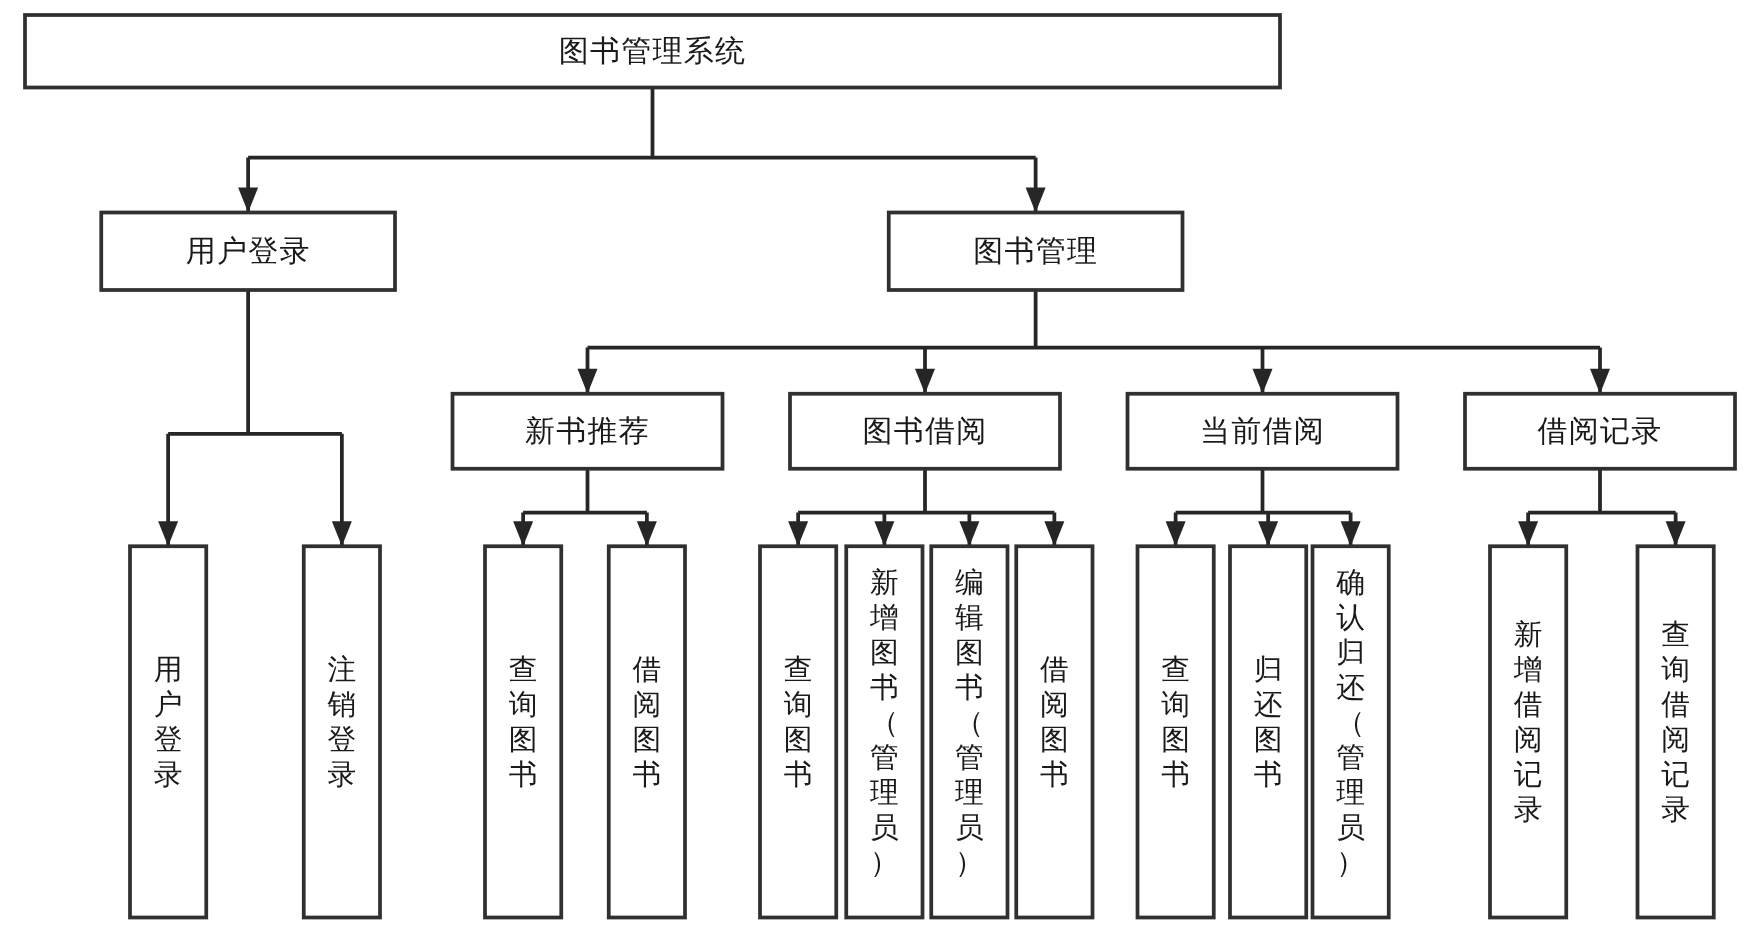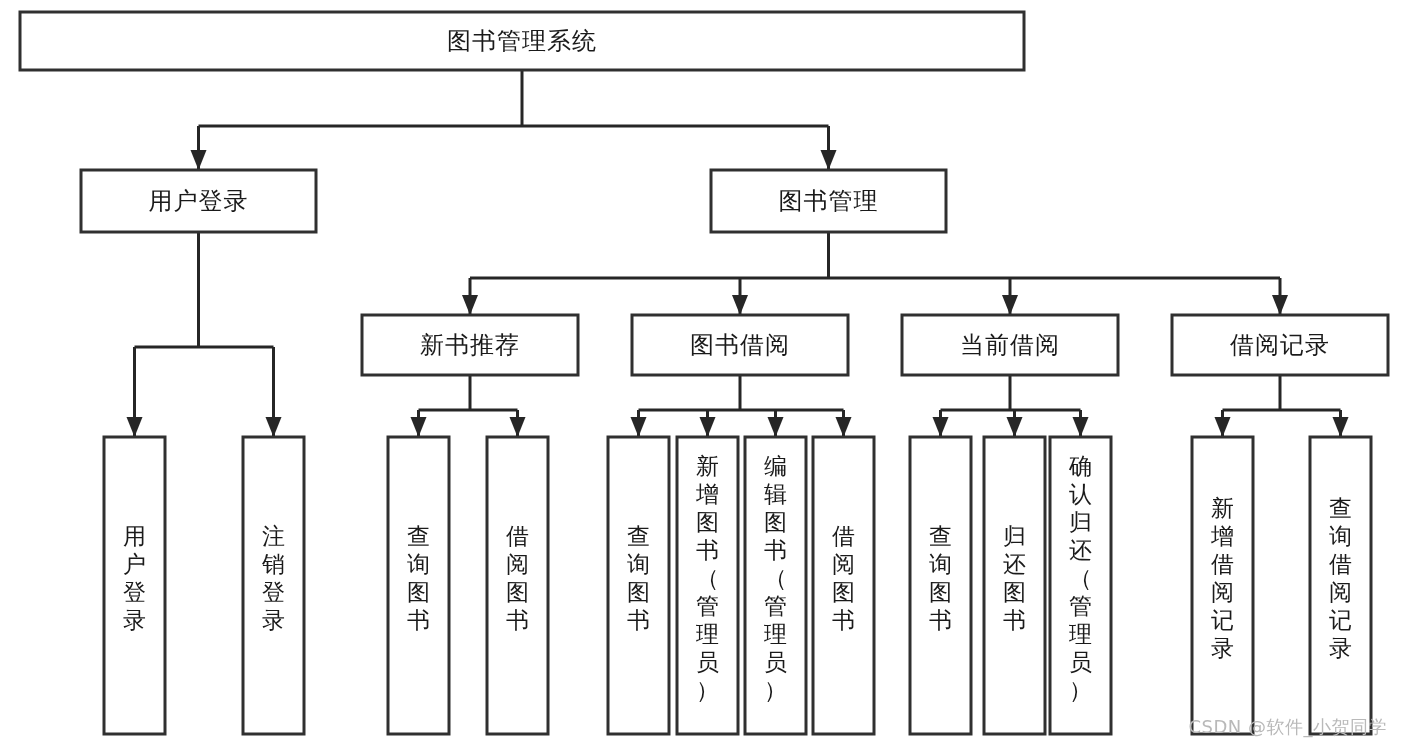--- a/index.html
+++ b/index.html
@@ -203,14 +203,13 @@
         <g>
           <rect x="1192" y="437" width="61" height="297" class="node-rect"></rect>
           <text x="1222.5" y="0" font-size="23" fill="#1a1a1a" text-anchor="middle" font-family="&quot;DejaVu Sans&quot;,&quot;Liberation Sans&quot;,sans-serif"><tspan x="1222.5" y="515.5">新</tspan><tspan x="1222.5" y="543.5">增</tspan><tspan x="1222.5" y="571.5">借</tspan><tspan x="1222.5" y="599.5">阅</tspan><tspan x="1222.5" y="627.5">记</tspan><tspan x="1222.5" y="655.5">录</tspan></text>
         </g>
         <g>
           <rect x="1310" y="437" width="61" height="297" class="node-rect"></rect>
           <text x="1340.5" y="0" font-size="23" fill="#1a1a1a" text-anchor="middle" font-family="&quot;DejaVu Sans&quot;,&quot;Liberation Sans&quot;,sans-serif"><tspan x="1340.5" y="515.5">查</tspan><tspan x="1340.5" y="543.5">询</tspan><tspan x="1340.5" y="571.5">借</tspan><tspan x="1340.5" y="599.5">阅</tspan><tspan x="1340.5" y="627.5">记</tspan><tspan x="1340.5" y="655.5">录</tspan></text>
         </g>
       </g>
   </svg>
-  <div class="watermark">CSDN @软件_小贺同学</div>
 </div>
 
 </body></html>

